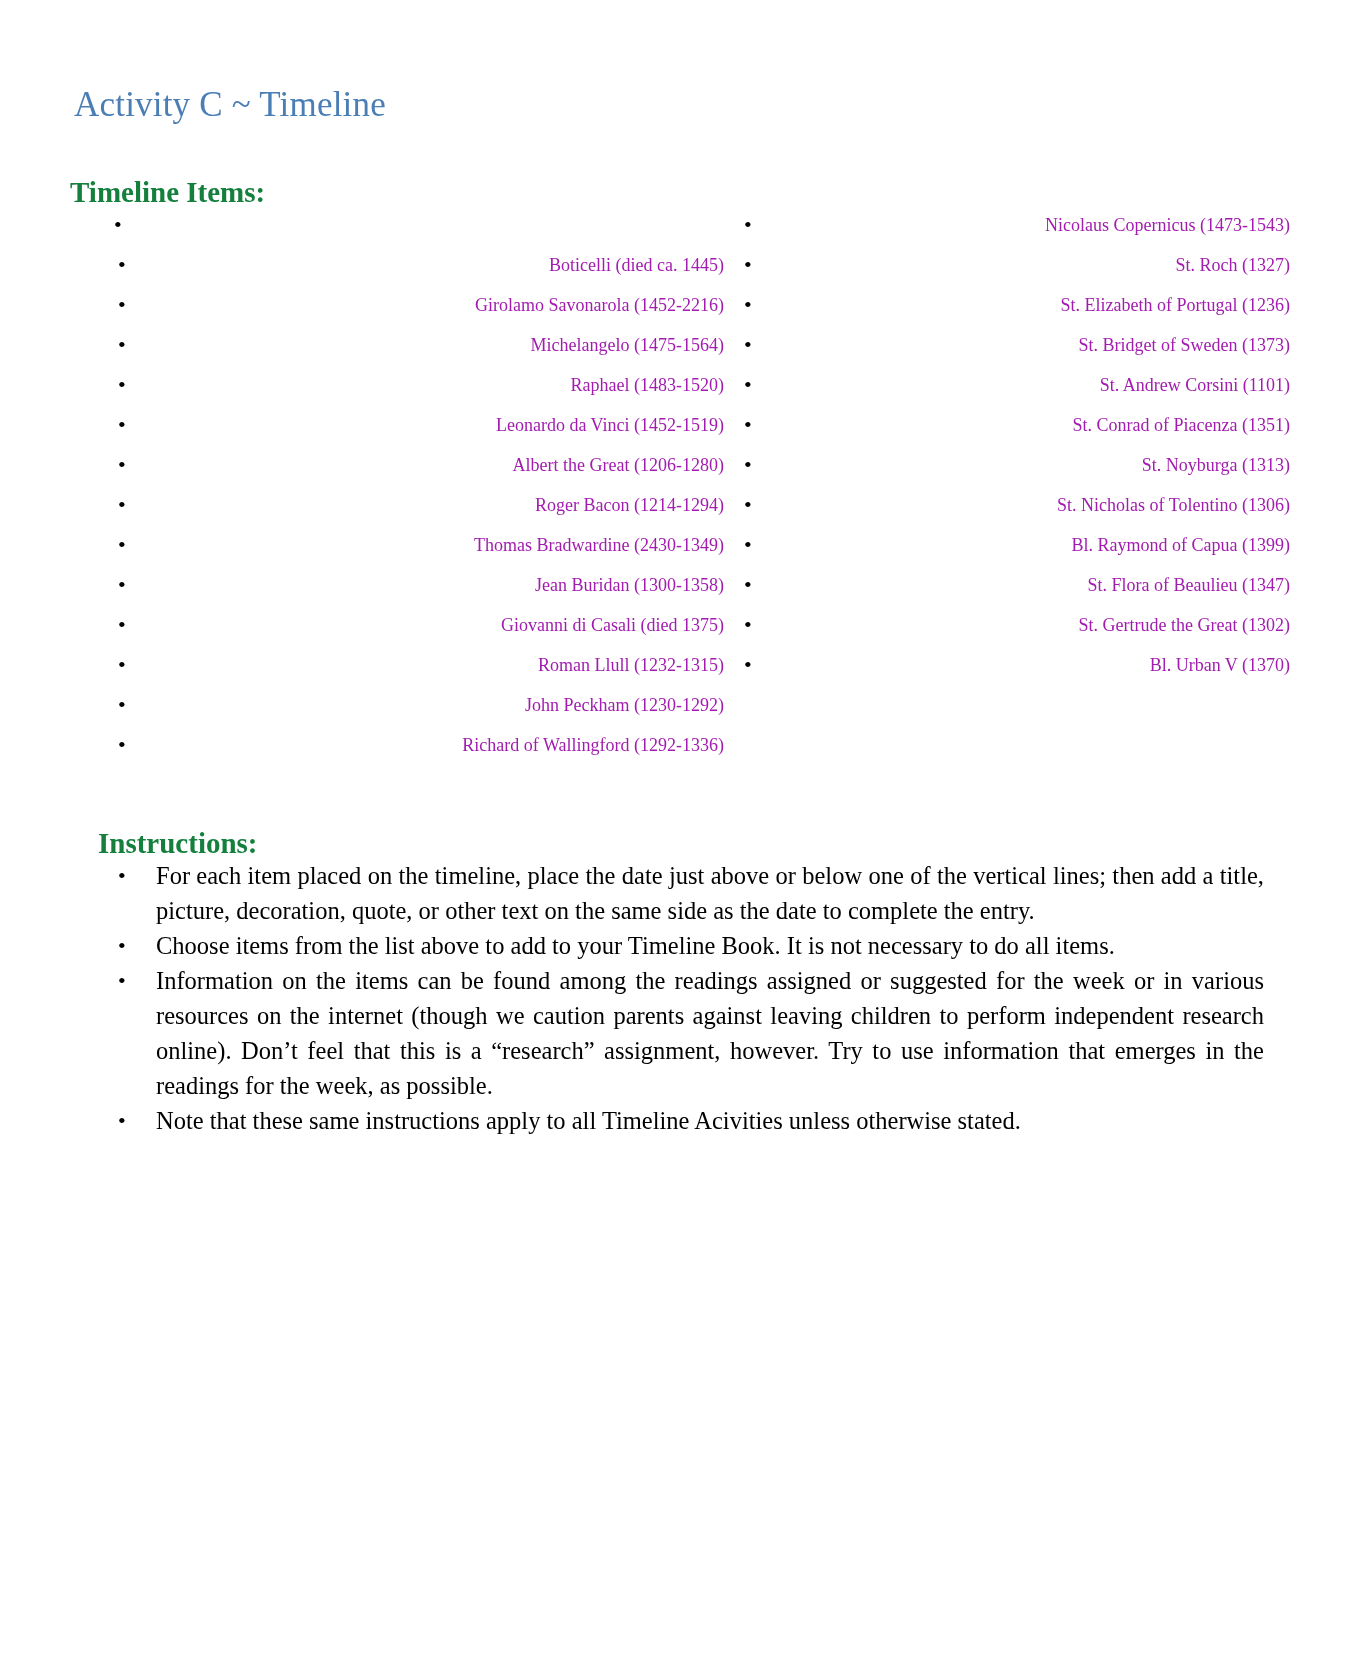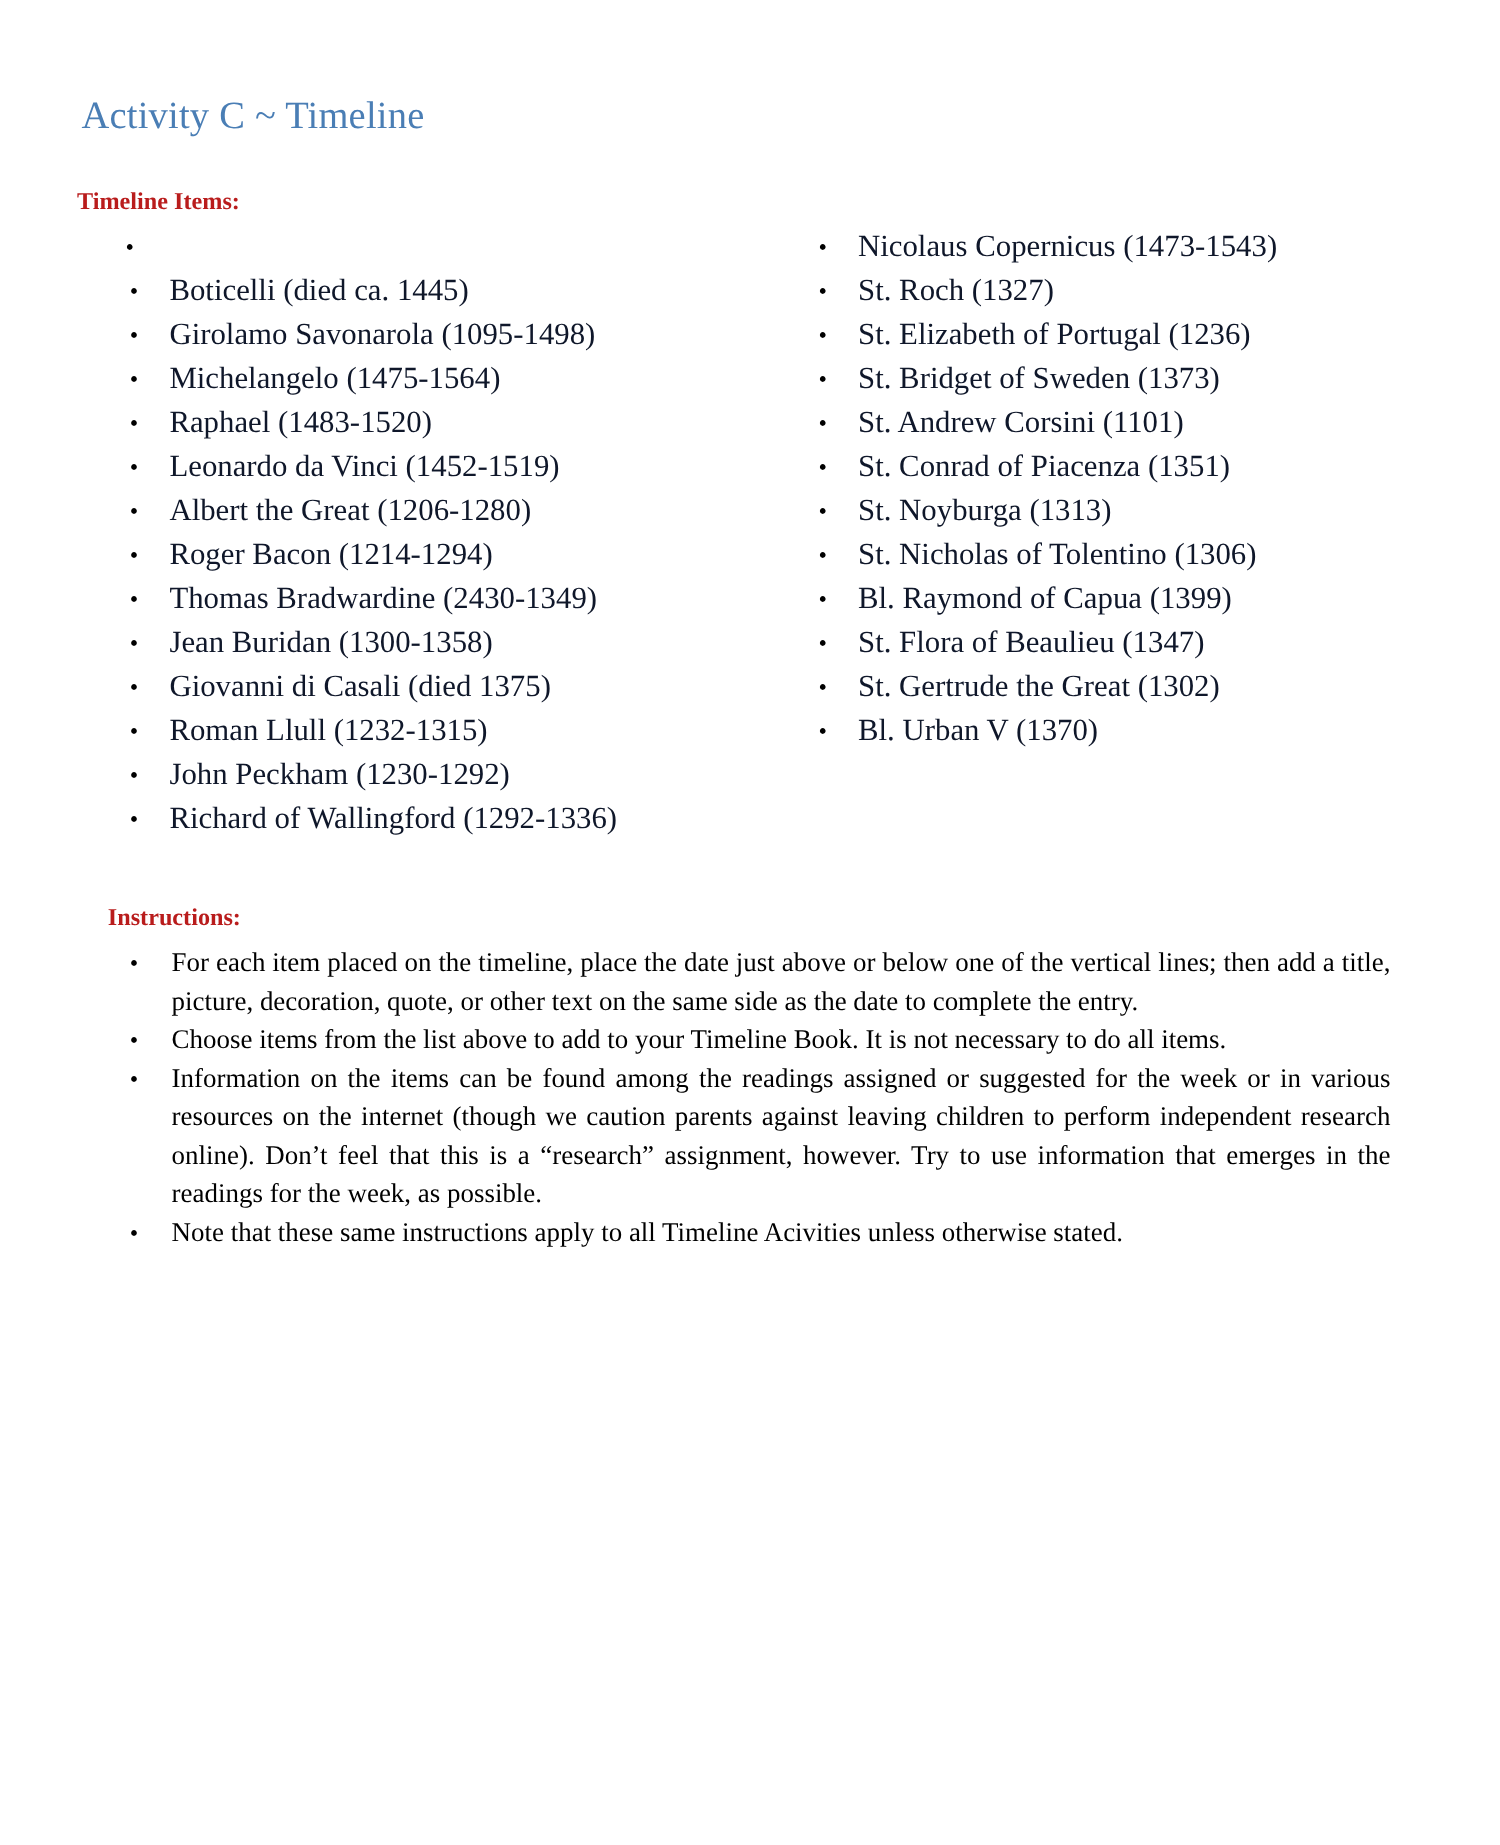--- a/index.html
+++ b/index.html
@@ -34,23 +34,23 @@
     color: #4a7eb5;
     font-family: "Liberation Serif", "DejaVu Serif", serif;
     letter-spacing: 0.2px;
     white-space: nowrap;
     text-align: right;
   }
 
   
   .section-heading {
     position: absolute;
-    font-size: 22px;
+    font-size: 29px;
     font-weight: bold;
-    color: #b91c1c;
+    color: #15803d;
     font-family: "Liberation Serif", "DejaVu Serif", serif;
     white-space: nowrap;
   }
   #heading-timeline-items { left: 70px; top: 152px; }
   #heading-instructions  { left: 70px; top: 803px; margin-left: 28px; }
 
   
   .items-area {
     position: absolute;
     left: 0;
@@ -65,25 +65,26 @@
   #items-col-right { left: 730px; width: 560px; }
 
   ul.bullet-list {
     list-style: none;
     margin: 0;
     padding: 0;
   }
   ul.bullet-list > li {
     position: relative;
     padding-left: 50px;
-    font-size: 28px;
+    font-size: 18px;
     line-height: 40px;
     font-family: "Liberation Serif", "DejaVu Serif", serif;
-    color: #0f172a;
+    color: #a21caf;
     white-space: nowrap;
+    text-align: right;
   }
   ul.bullet-list > li::before {
     content: "\2022";
     position: absolute;
     left: 14px;
     top: 0;
     font-size: 22px;
     line-height: 40px;
     color: #000;
   }
@@ -139,21 +140,21 @@
   <h1 class="doc-title" id="doc-title">Activity C ~ Timeline</h1>
 
   <h2 class="section-heading" id="heading-timeline-items">Timeline Items:</h2>
 
   <div class="items-area">
 
     <div class="items-col" id="items-col-left">
       <ul class="bullet-list" id="list-left">
           <li class="empty-bullet"><span></span></li>
           <li><span>Boticelli (died ca. 1445)</span></li>
-          <li><span>Girolamo Savonarola (1095-1498)</span></li>
+          <li><span>Girolamo Savonarola (1452-2216)</span></li>
           <li><span>Michelangelo (1475-1564)</span></li>
           <li><span>Raphael (1483-1520)</span></li>
           <li><span>Leonardo da Vinci (1452-1519)</span></li>
           <li><span>Albert the Great (1206-1280)</span></li>
           <li><span>Roger Bacon (1214-1294)</span></li>
           <li><span>Thomas Bradwardine (2430-1349)</span></li>
           <li><span>Jean Buridan (1300-1358)</span></li>
           <li><span>Giovanni di Casali (died 1375)</span></li>
           <li><span>Roman Llull (1232-1315)</span></li>
           <li><span>John Peckham (1230-1292)</span></li>

